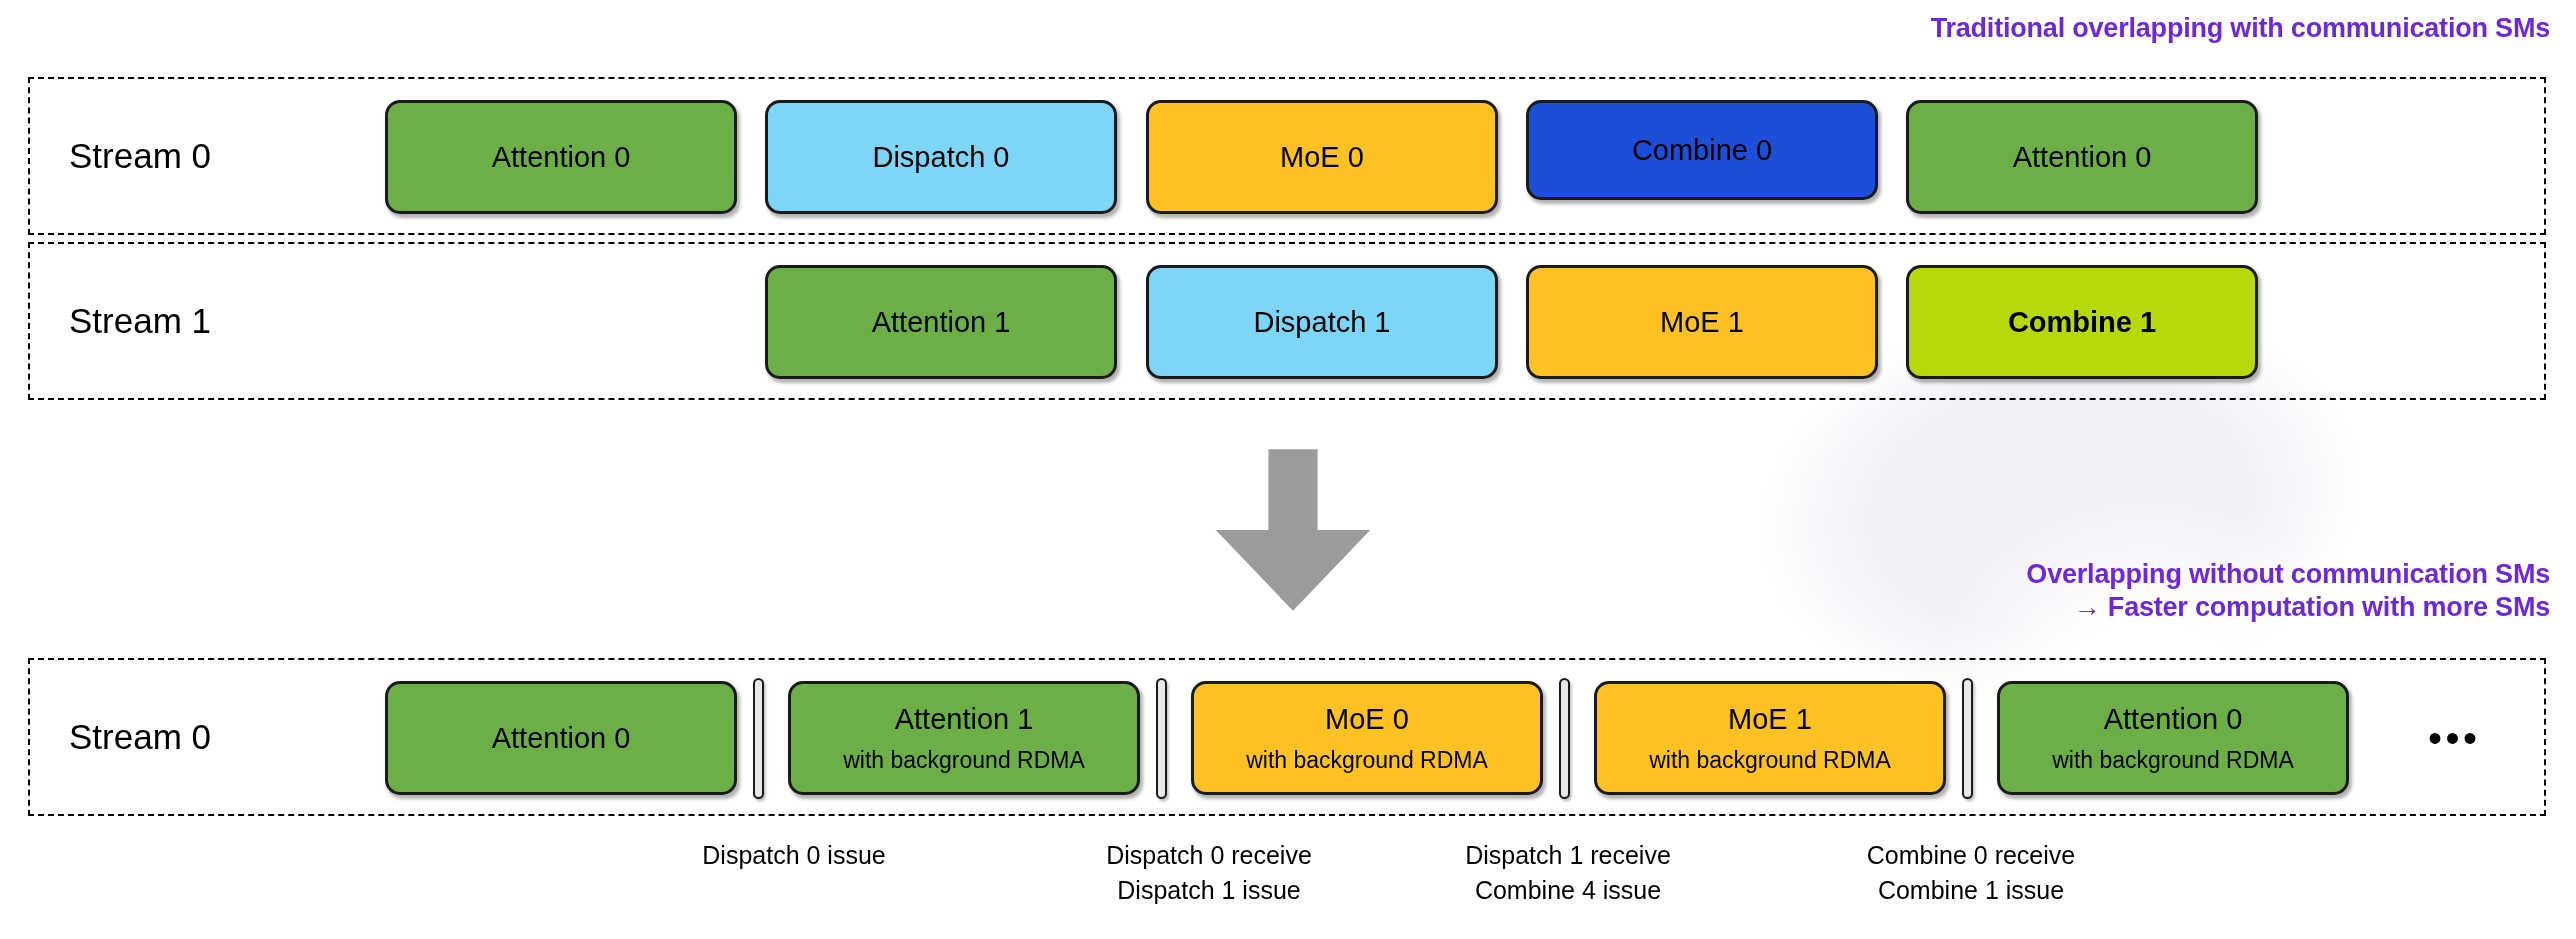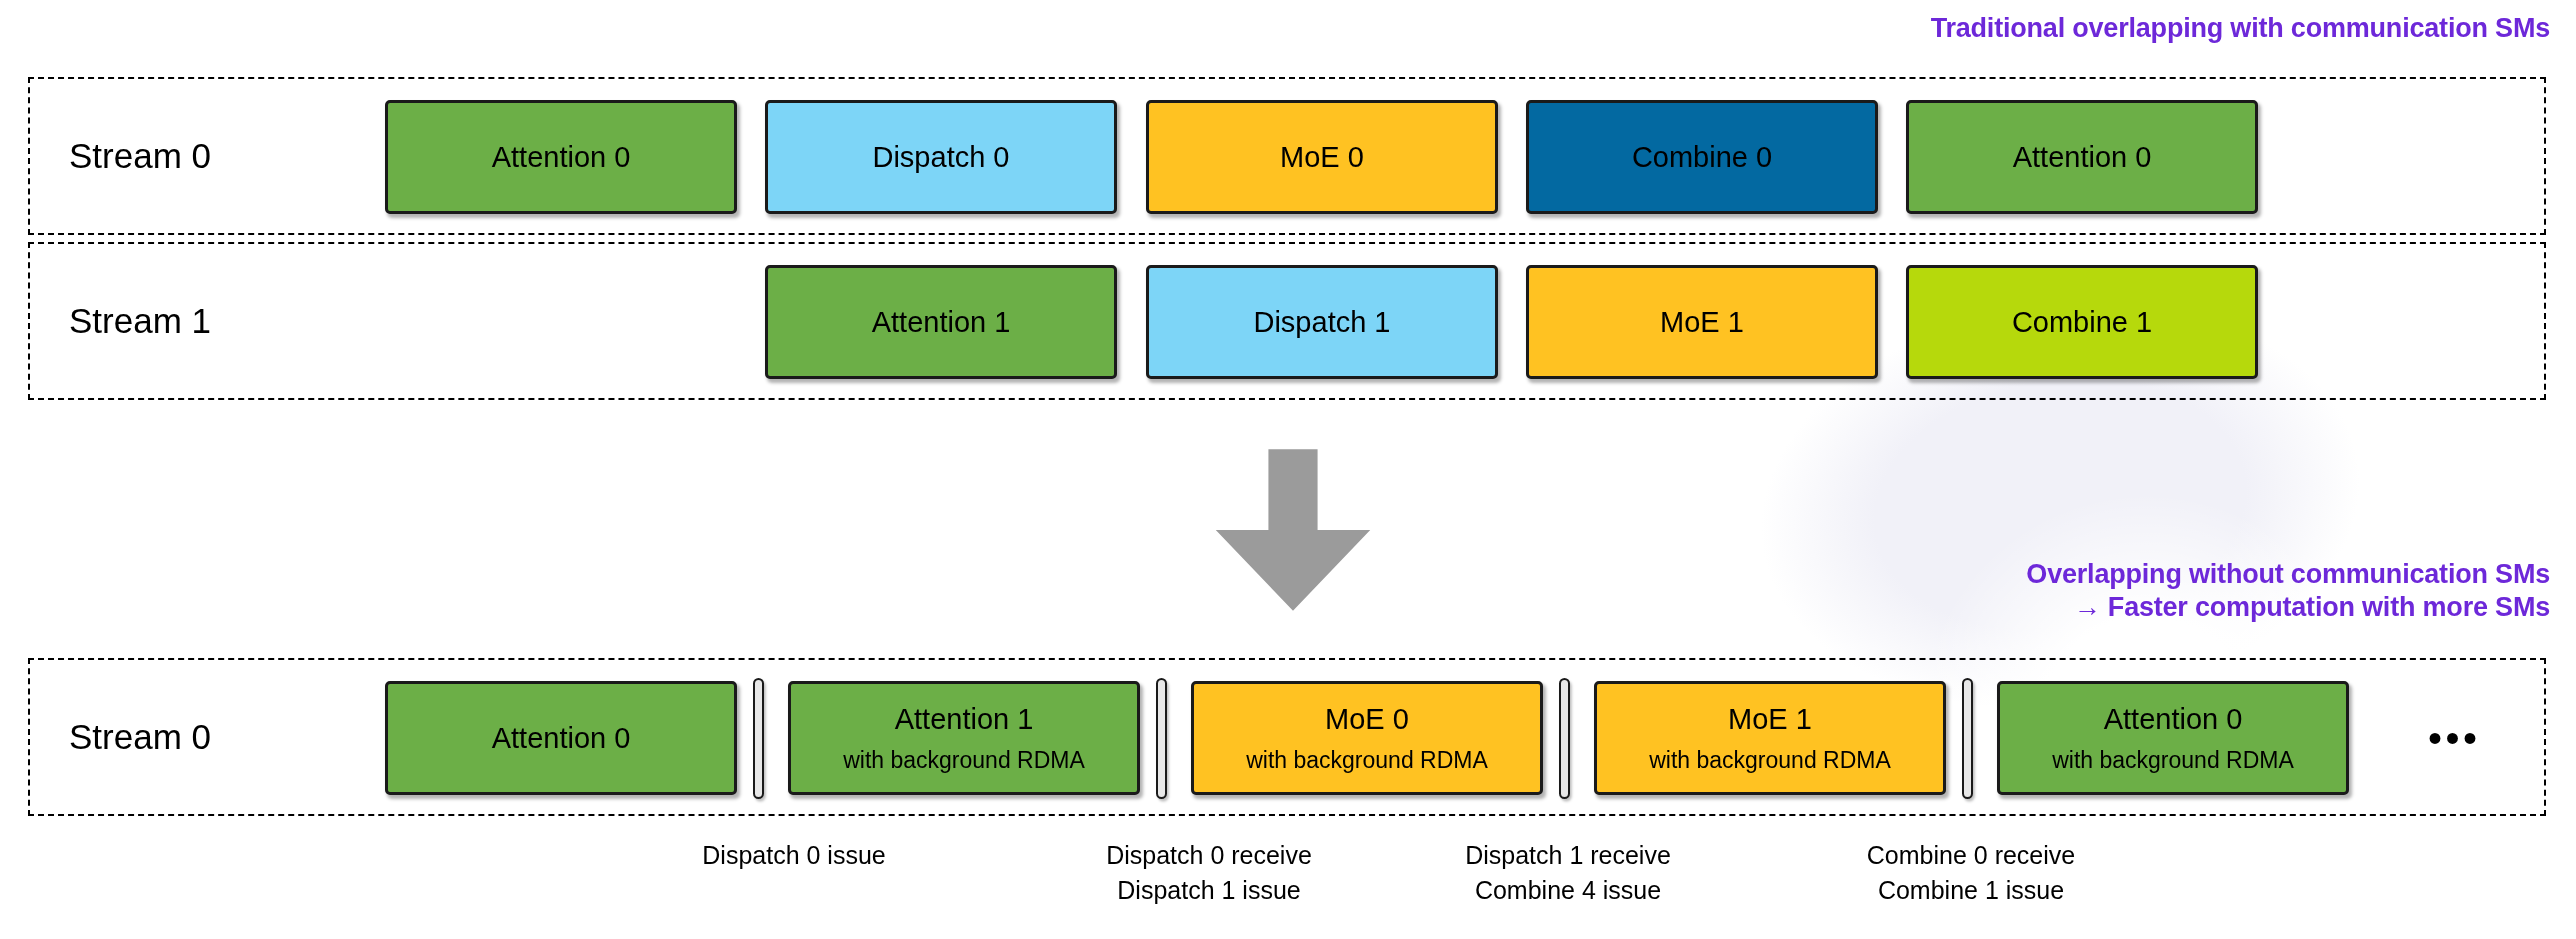--- a/index.html
+++ b/index.html
@@ -69,21 +69,21 @@
     font-size:35px;
     color:#000;
     white-space:nowrap;
   }
 
   
   .task{
     position:absolute;
     box-sizing:border-box;
     border:3.5px solid #1a1a1a;
-    border-radius:5px;
+    border-radius:15px;
     display:flex;
     flex-direction:column;
     align-items:center;
     justify-content:center;
     color:#000;
     box-shadow:2.6px 3.5px 3.5px rgba(0,0,0,0.30);
     text-align:center;
   }
   .task .t-main{font-size:29px;line-height:33px;white-space:nowrap;}
   .task .t-sub{font-size:23px;line-height:28px;white-space:nowrap;margin-top:10px;}
@@ -141,41 +141,41 @@
 
     <div class="task" style="left:355px;top:21px;width:352px;height:114px;background:#6CAF47;">
       <div class="t-main">Attention 0</div>
     </div>
     <div class="task" style="left:735px;top:21px;width:352px;height:114px;background:#7DD5F7;">
       <div class="t-main">Dispatch 0</div>
     </div>
     <div class="task" style="left:1116px;top:21px;width:352px;height:114px;background:#FFC222;">
       <div class="t-main">MoE 0</div>
     </div>
-    <div class="task" style="left:1496px;top:21px;width:352px;height:114px;background:#0369a1;">
+    <div class="task" style="left:1496px;top:21px;width:352px;height:100px;background:#1d4ed8;">
       <div class="t-main">Combine 0</div>
     </div>
     <div class="task" style="left:1876px;top:21px;width:352px;height:114px;background:#6CAF47;">
       <div class="t-main">Attention 0</div>
     </div>
   </div>
 
   <div class="stream-row" id="row-stream1-top">
     <div class="stream-label">Stream 1</div>
 
     <div class="task" style="left:735px;top:21px;width:352px;height:114px;background:#6CAF47;">
       <div class="t-main">Attention 1</div>
     </div>
     <div class="task" style="left:1116px;top:21px;width:352px;height:114px;background:#7DD5F7;">
       <div class="t-main">Dispatch 1</div>
     </div>
     <div class="task" style="left:1496px;top:21px;width:352px;height:114px;background:#FFC222;">
       <div class="t-main">MoE 1</div>
     </div>
-    <div class="task" style="left:1876px;top:21px;width:352px;height:114px;background:#B6D90C;">
+    <div class="task" style="left:1876px;top:21px;width:352px;height:114px;background:#B6D90C;font-weight:bold;">
       <div class="t-main">Combine 1</div>
     </div>
   </div>
 
   <div class="arrow">
     <svg width="158" height="163" viewBox="0 0 180 185" xmlns="http://www.w3.org/2000/svg">
       <polygon points="62,0 118,0 118,92 178,92 90,184 2,92 62,92" fill="#9B9B9B"></polygon>
     </svg>
   </div>
 

